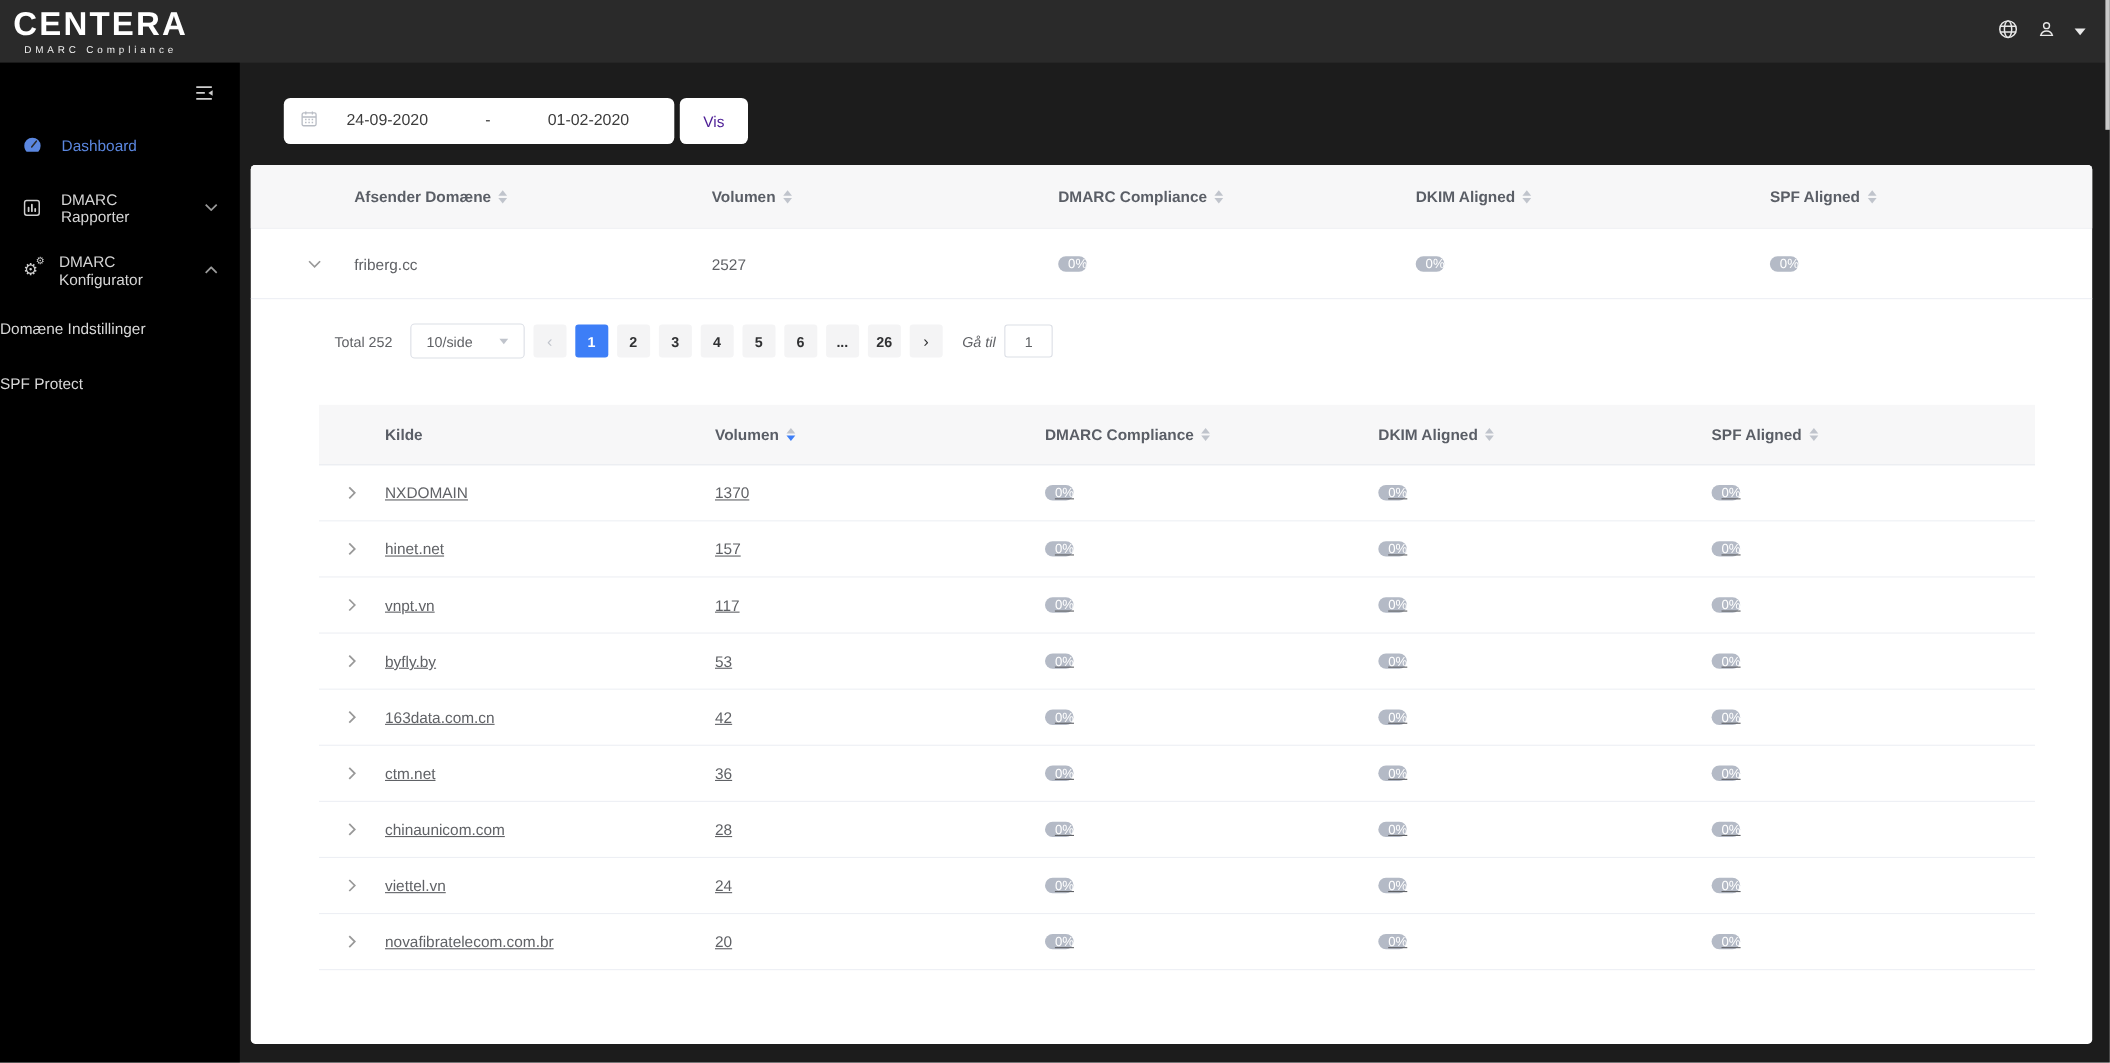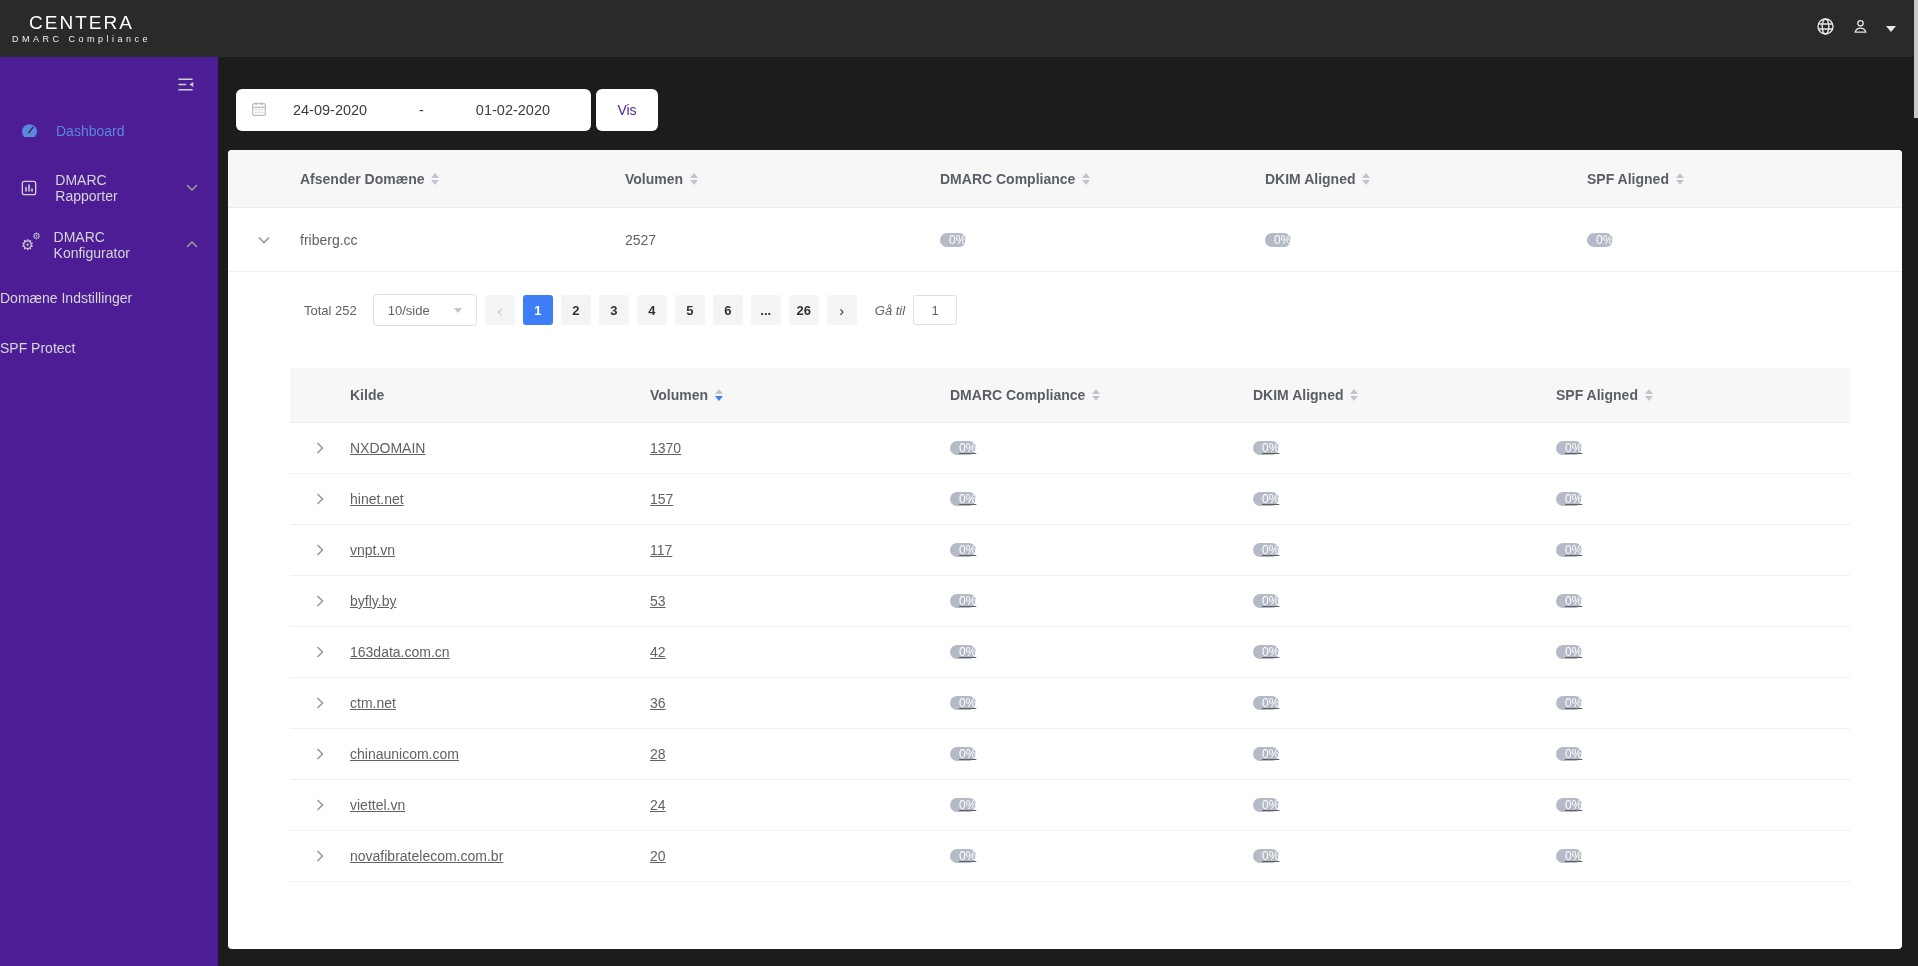--- a/index.html
+++ b/index.html
@@ -2,48 +2,48 @@
 <html><head>
 <meta charset="utf-8">
 <style>
   * { margin:0; padding:0; box-sizing:border-box; }
   html,body { width:1918px; height:966px; overflow:hidden; }
   body { background:#1c1c1c; font-family:"Liberation Sans","DejaVu Sans",sans-serif; }
 
   
   .topbar { height:57px; background:#2a2a2a; display:flex; align-items:center; justify-content:space-between; padding:0 22px 0 12px; }
   .logo { color:#fff; display:flex; flex-direction:column; align-items:center; line-height:1; }
-  .logo-name { font-size:19px; font-weight:normal; letter-spacing:2px; }
+  .logo-name { font-size:30px; font-weight:bold; letter-spacing:2px; }
   .logo-tagline { font-size:9px; letter-spacing:3.5px; margin-top:3px; color:#f0f0f0; }
   .topbar-right { display:flex; align-items:center; gap:17px; }
   .caret { width:0; height:0; border-left:5px solid transparent; border-right:5px solid transparent; border-top:6px solid #e8e8e8; }
 
   
   .layout { display:flex; height:909px; }
-  .sidebar { width:218px; flex-shrink:0; background:#4c1d95; padding-top:10px; }
+  .sidebar { width:218px; flex-shrink:0; background:#000000; padding-top:10px; }
   .collapse-row { display:flex; justify-content:flex-end; padding:10px 24px 6px 0; }
   .nav-item { height:57px; display:flex; align-items:center; gap:17px; padding:0 20px 0 19px; color:#d5d5d5; font-size:14px; cursor:pointer; }
   .nav-item.active { color:#5b87e0; }
   .nav-icon { width:20px; display:flex; justify-content:center; }
   .nav-chevron { margin-left:auto; display:flex; }
   .nav-sub { height:50px; display:flex; align-items:center; color:#d8d8d8; font-size:14px; cursor:pointer; }
   .gear-wrap { position:relative; color:#cfcfcf; font-size:15px; line-height:1; }
   .gear-small { position:absolute; top:-5px; right:-6px; font-size:9px; }
 
   
   .main { flex:1; padding:0 16px 0 10px; }
-  .filter-row { display:flex; align-items:center; margin:32px 4px 19px 8px; gap:5px; }
+  .filter-row { display:flex; align-items:center; margin:32px 4px 19px 30px; gap:5px; }
   .date-field { width:355px; height:42px; background:#fff; border-radius:6px; display:flex; align-items:center; padding:0 15px; font-size:14.5px; color:#3c3c3c; }
   .date-field .dates { flex:1; display:flex; justify-content:space-around; align-items:center; }
   .vis-btn { height:42px; min-width:62px; background:#fff; border:none; border-radius:6px; font-size:14px; color:#4c1d95; font-family:inherit; cursor:pointer; }
 
   .card { background:#fff; border-radius:4px; min-height:799px; padding-bottom:4px; }
 
   
-  .t1-grid { display:grid; grid-template-columns:72px 325px 315px 325px 322px 1fr; align-items:center; }
+  .t1-grid { display:grid; grid-template-columns:72px 325px 315px 325px 322px 1fr; align-items:center;padding-left:22px; }
   .t1-head { height:58px; background:#f7f7f8; border-bottom:1px solid #e9ebf0; border-radius:4px 4px 0 0; }
   .th { font-size:14px; font-weight:bold; color:#5a5e66; display:flex; align-items:center; }
   .t1-row { height:64px; border-bottom:1px solid #edeff4; font-size:14px; color:#606266; }
   .expander { display:flex; justify-content:center; cursor:pointer; }
 
   .bar { width:303px; height:20px; border-radius:10px; background:#b4bac6; color:#fff; font-size:12px; line-height:20px; padding-left:9px; }
   .bar.small { width:283px; }
 
   
   .sort { display:inline-flex; flex-direction:column; gap:2px; margin-left:7px; }

